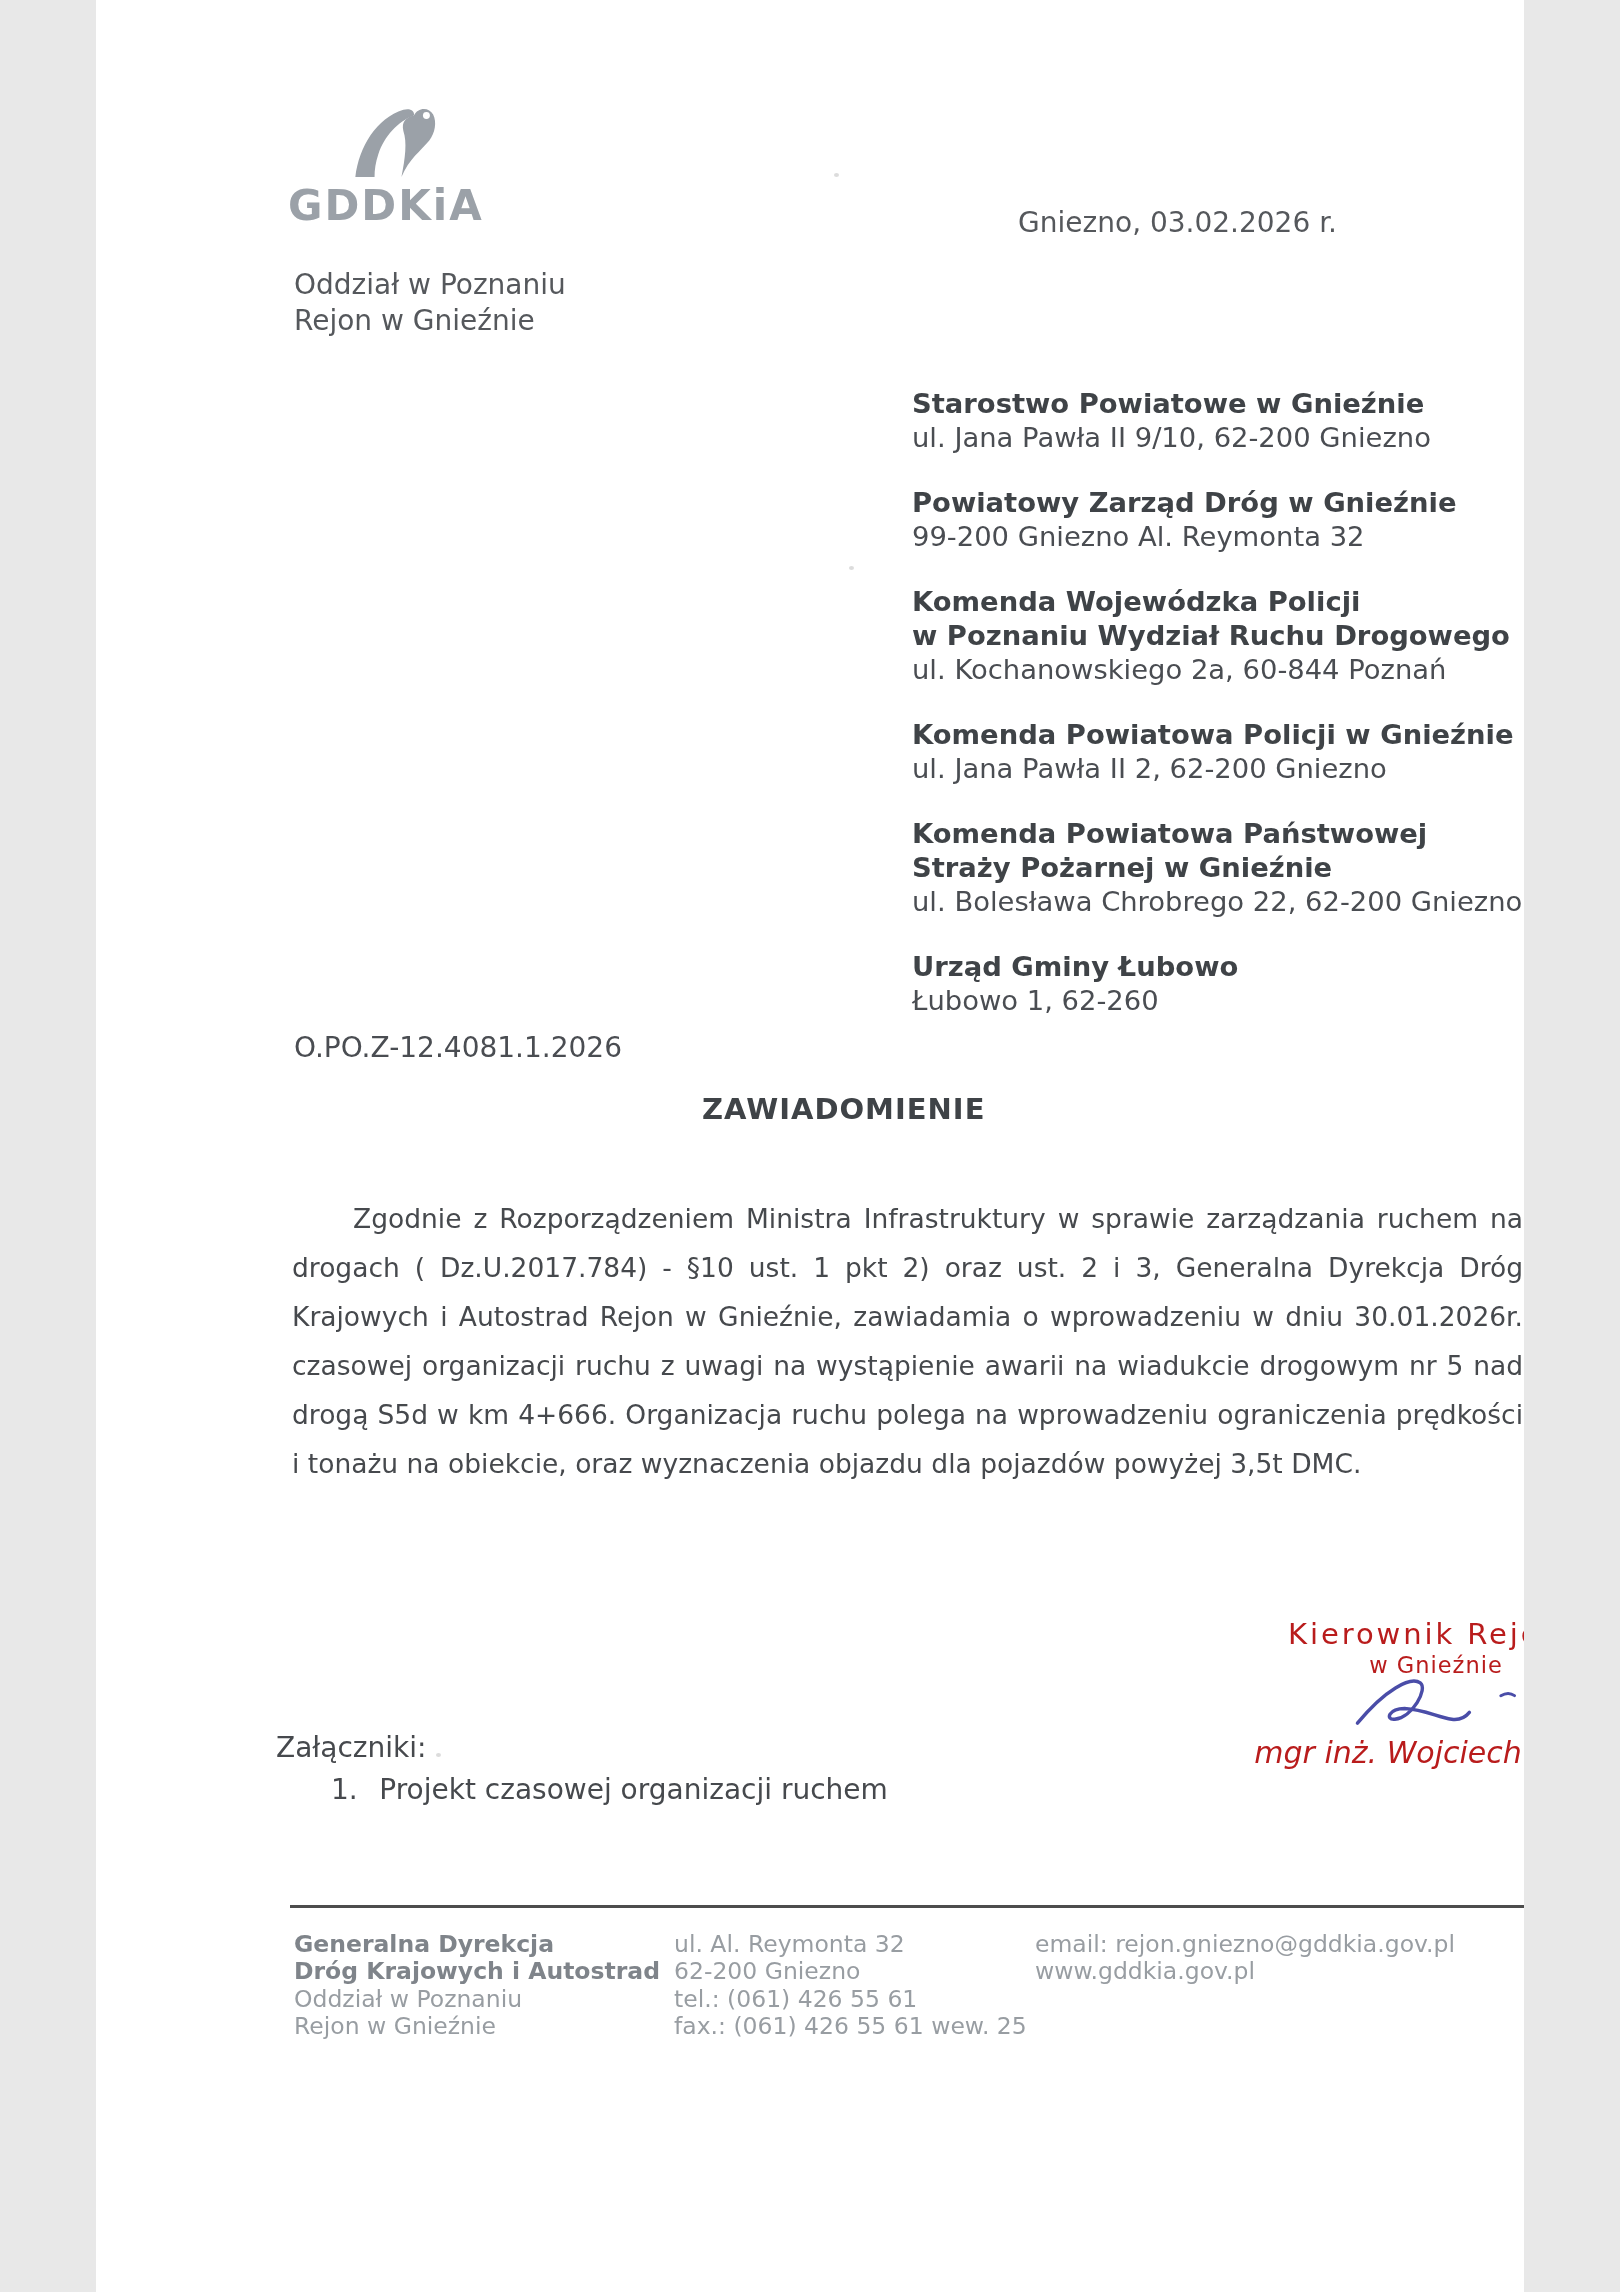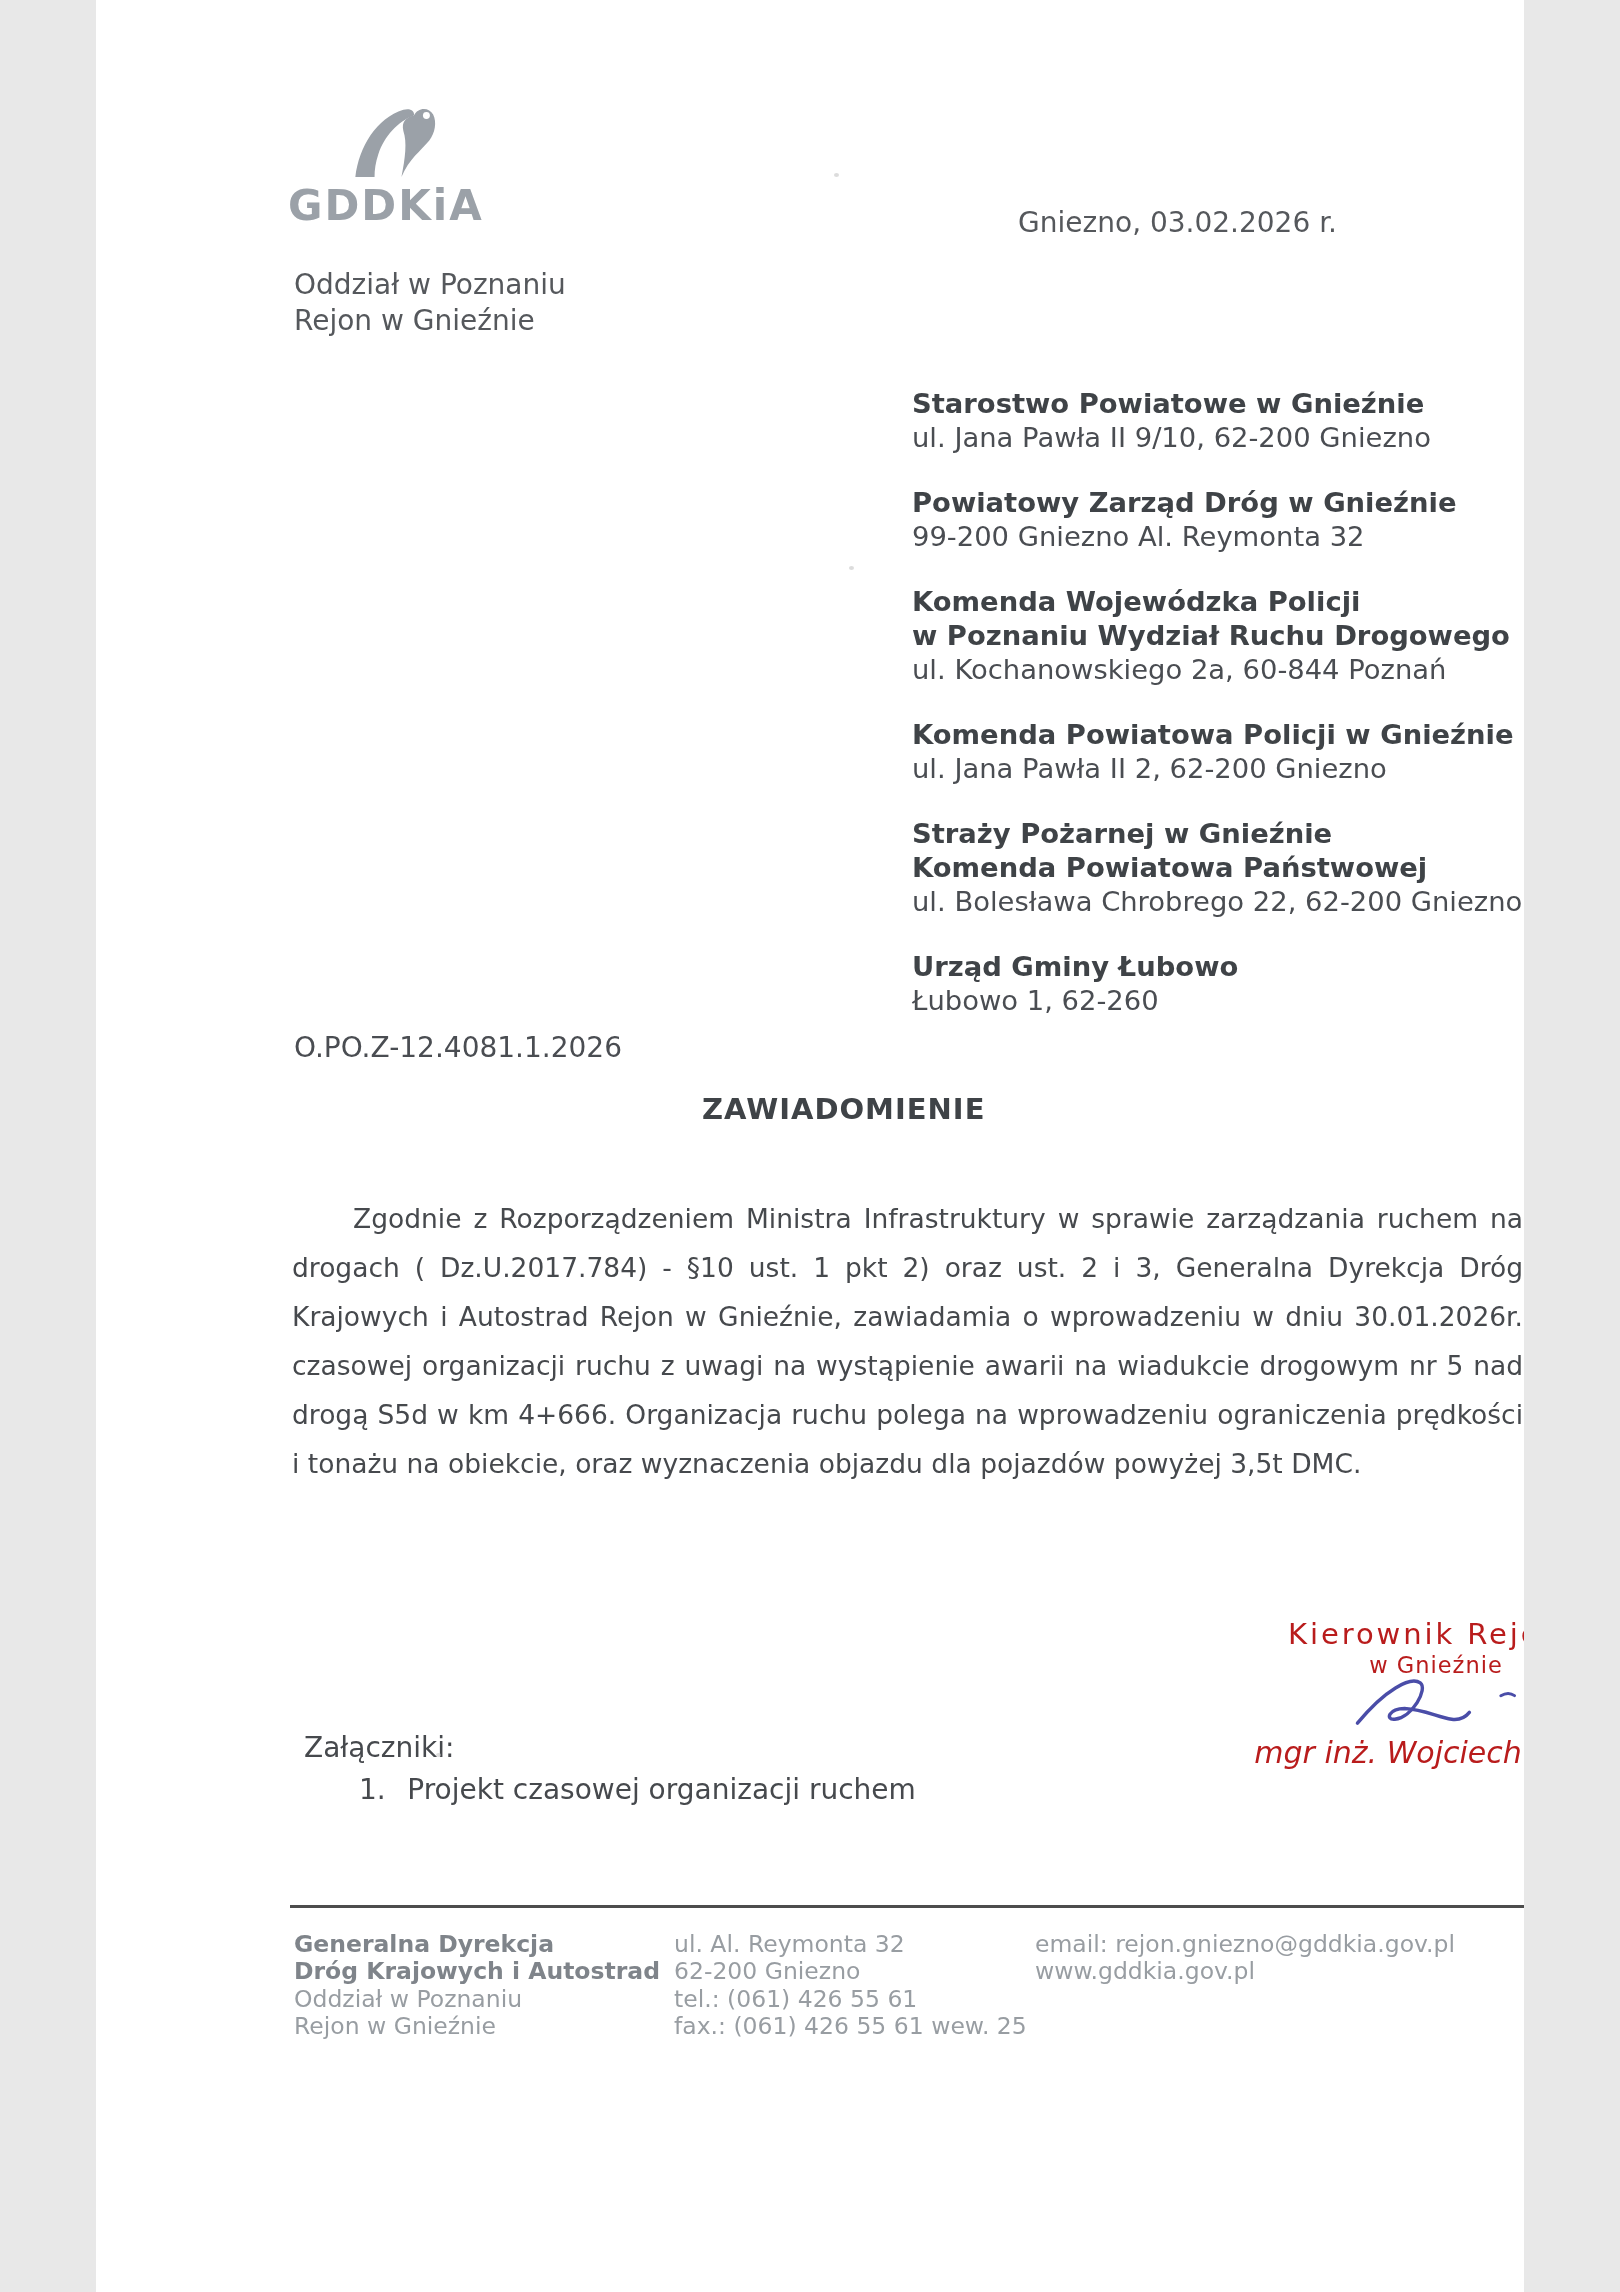--- a/index.html
+++ b/index.html
@@ -46,21 +46,21 @@
   }
 
   
   .stamp{position:absolute;left:1154px;top:1617px;width:372px;text-align:center;color:#b91c1c;}
   .stamp-role1{font-size:29px;letter-spacing:2.9px;}
   .stamp-role2{font-size:22.5px;letter-spacing:1px;margin-top:1px;}
   .signature-svg{display:block;margin:-3.9px auto 0 auto;}
   .stamp-name{font-size:30px;font-style:italic;margin-top:-2px;}
 
   
-  .attachments{position:absolute;left:208px;top:1731px;font-size:28px;color:#46494d;}
+  .attachments{position:absolute;left:180px;top:1731px;font-size:28px;color:#46494d;}
   .attachment-item{margin-top:8.8px;padding-left:55px;display:flex;gap:21.6px;}
 
   
   .footer-rule{position:absolute;left:194px;top:1905px;width:1253px;height:2.9px;background:#4d4d4d;}
   .footer-col{position:absolute;top:1931px;font-size:23.5px;line-height:27.4px;color:#989da2;}
   .footer-col.c1{left:198px;}
   .footer-col.c2{left:578px;}
   .footer-col.c3{left:939px;}
   .footer-col .strong{font-weight:bold;color:#7f848a;}
 
@@ -105,22 +105,22 @@
       <div class="name">Komenda Wojewódzka Policji</div>
       <div class="name">w Poznaniu Wydział Ruchu Drogowego</div>
       <div class="addr">ul. Kochanowskiego 2a, 60-844 Poznań</div>
     </div>
     <div class="recipient">
       <div class="name">Komenda Powiatowa Policji w Gnieźnie</div>
       <div class="name"></div>
       <div class="addr">ul. Jana Pawła II 2, 62-200 Gniezno</div>
     </div>
     <div class="recipient">
+      <div class="name">Komenda Powiatowa Państwowej</div>
       <div class="name">Straży Pożarnej w Gnieźnie</div>
-      <div class="name">Komenda Powiatowa Państwowej</div>
       <div class="addr">ul. Bolesława Chrobrego 22, 62-200 Gniezno</div>
     </div>
     <div class="recipient">
       <div class="name">Urząd Gminy Łubowo</div>
       <div class="name"></div>
       <div class="addr">Łubowo 1, 62-260</div>
     </div>
   </div>
 
   <div class="reference">O.PO.Z-12.4081.1.2026</div>

